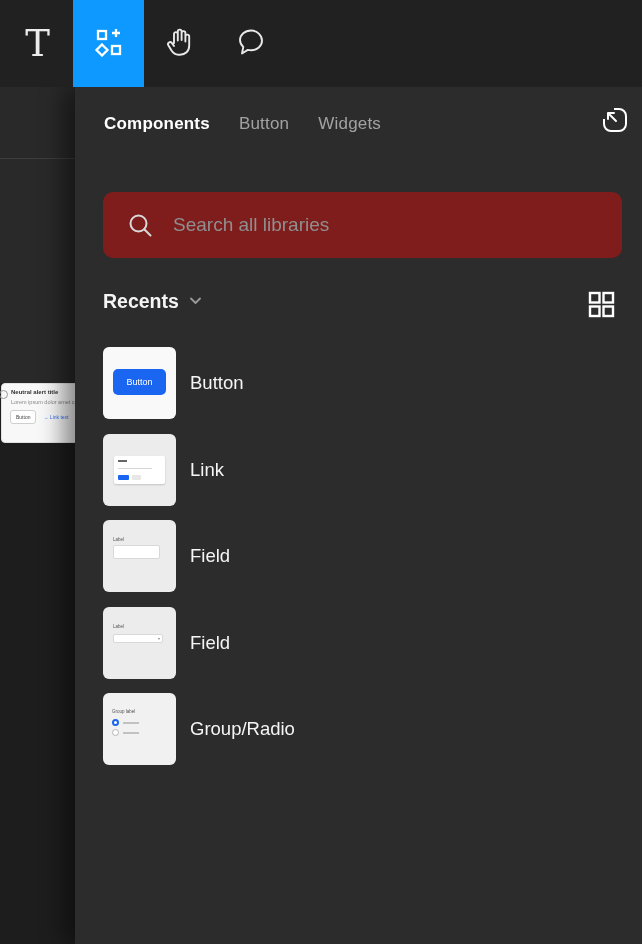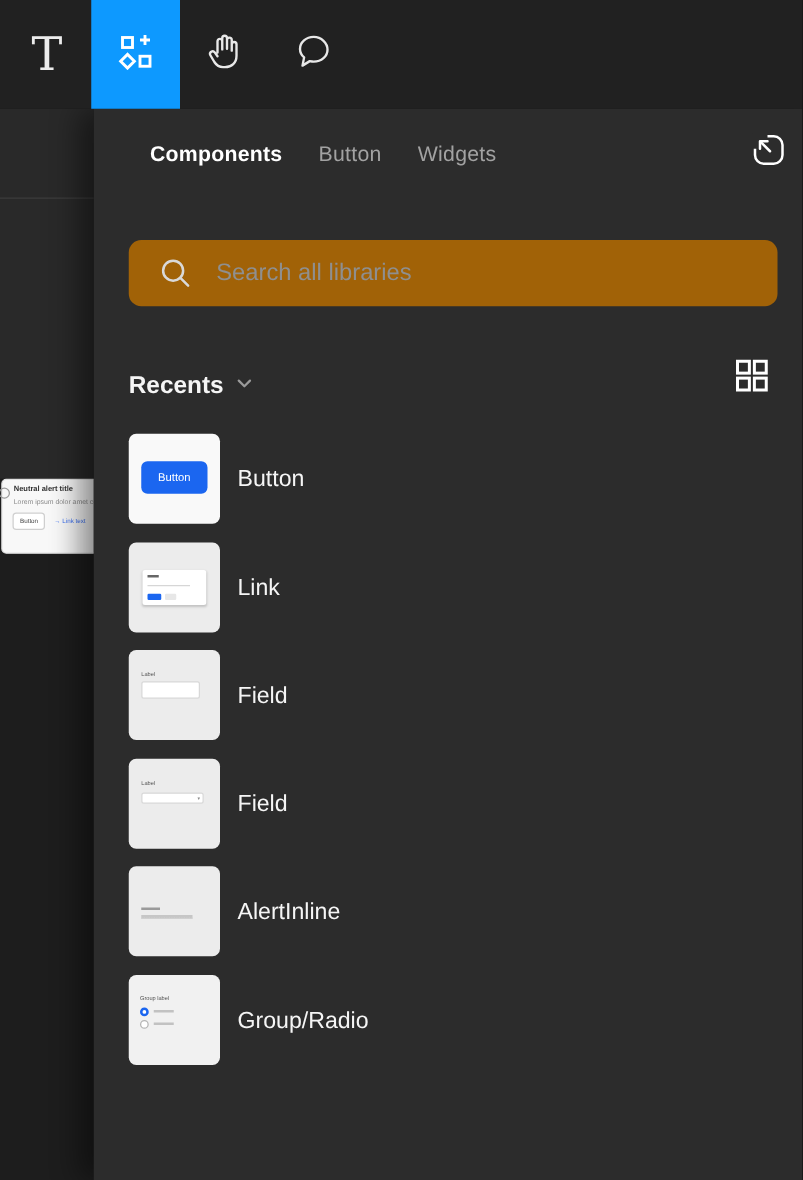--- a/index.html
+++ b/index.html
@@ -19,31 +19,31 @@
   .canvas-line{position:absolute;left:0;top:71px;width:75px;height:1px;background:#3d3d3d;}
   .alert-card{position:absolute;left:1px;top:296px;width:84px;height:60px;background:#f8f8f8;border:1px solid #e2e2e2;border-radius:4px;box-sizing:border-box;}
   .ac-icon{position:absolute;left:-3px;top:6px;width:7px;height:7px;border:1px solid #9a9a9a;border-radius:50%;}
   .ac-title{position:absolute;left:9px;top:5px;font-size:6px;font-weight:bold;color:#333;white-space:nowrap;}
   .ac-body{position:absolute;left:9px;top:15px;font-size:5.5px;color:#8a8a8a;white-space:nowrap;}
   .ac-actions{position:absolute;left:8px;top:26px;display:flex;align-items:center;gap:7px;}
   .ac-btn{font-size:5px;color:#444;background:#fff;border:1px solid #cfcfcf;border-radius:3px;padding:3px 5px;}
   .ac-link{font-size:5px;color:#3a6ff2;white-space:nowrap;}
   
   .panel{position:absolute;left:75px;top:87px;right:0;bottom:0;background:#2c2c2c;box-shadow:-12px 0 22px rgba(0,0,0,0.45);z-index:4;}
-  .tabs{position:absolute;left:0;top:0;right:0;height:73px;display:flex;align-items:center;padding-left:45px;gap:29px;}
+  .tabs{position:absolute;left:0;top:0;right:0;height:73px;display:flex;align-items:center;padding-left:29px;gap:29px;}
   .tab{font-size:17px;color:#a2a2a2;cursor:pointer;letter-spacing:.2px;}
   .tab.active{color:#ffffff;font-weight:bold;}
   .corner-btn{position:absolute;right:11px;top:19px;width:32px;height:32px;display:flex;align-items:center;justify-content:center;cursor:pointer;}
   
-  .search-box{position:absolute;left:28px;top:105px;width:519px;height:53px;background:#a16207;border-radius:10px;display:flex;align-items:center;}
+  .search-box{position:absolute;left:28px;top:105px;width:519px;height:66px;background:#7f1d1d;border-radius:10px;display:flex;align-items:center;}
   .search-box .sicon{margin-left:24px;display:flex;}
   .search-input{flex:1;background:transparent;border:none;outline:none;color:#e8e8e8;font-size:19px;margin-left:17px;font-family:inherit;}
   .search-input::placeholder{color:#8f8f8f;}
   
-  .section-head{position:absolute;left:28px;top:203px;right:26px;height:30px;display:flex;align-items:flex-end;}
+  .section-head{position:absolute;left:28px;top:203px;right:26px;height:30px;display:flex;align-items:flex-start;}
   .section-title{font-size:19.5px;font-weight:bold;color:#f5f5f5;cursor:pointer;display:flex;align-items:center;gap:9px;}
   .grid-btn{margin-left:auto;display:flex;cursor:pointer;}
   
   .list{position:absolute;left:28px;top:260px;right:0;}
   .row{display:flex;align-items:center;height:72px;margin-bottom:14.5px;cursor:pointer;}
   .thumb{position:relative;width:73px;height:72px;border-radius:6px;background:#ececec;overflow:hidden;flex:none;}
   .thumb.white{background:#f9f9f9;}
   .thumb.lighter{background:#f1f1f1;}
   .row-label{margin-left:14px;font-size:18.5px;color:#f5f5f5;}
   
@@ -213,27 +213,20 @@
       <div class="row">
         <div class="thumb mini-field">
           <span class="mf-label">Label</span>
           <span class="mf-select">
               <span class="mf-chevron">▾</span>
             </span>
         </div>
         <span class="row-label">Field</span>
       </div>
 
-      <div class="row">
-        <div class="thumb mini-alert">
-          <span class="ma-l1"></span>
-            <span class="ma-l2"></span>
-        </div>
-        <span class="row-label">AlertInline</span>
-      </div>
 
 
       <div class="row">
         <div class="thumb lighter mini-radio">
           <span class="mr-cap">Group label</span>
           <span class="mr-row r1">
               <span class="mr-dot on"></span>
               <span class="mr-line"></span>
             </span>
           <span class="mr-row r2">

